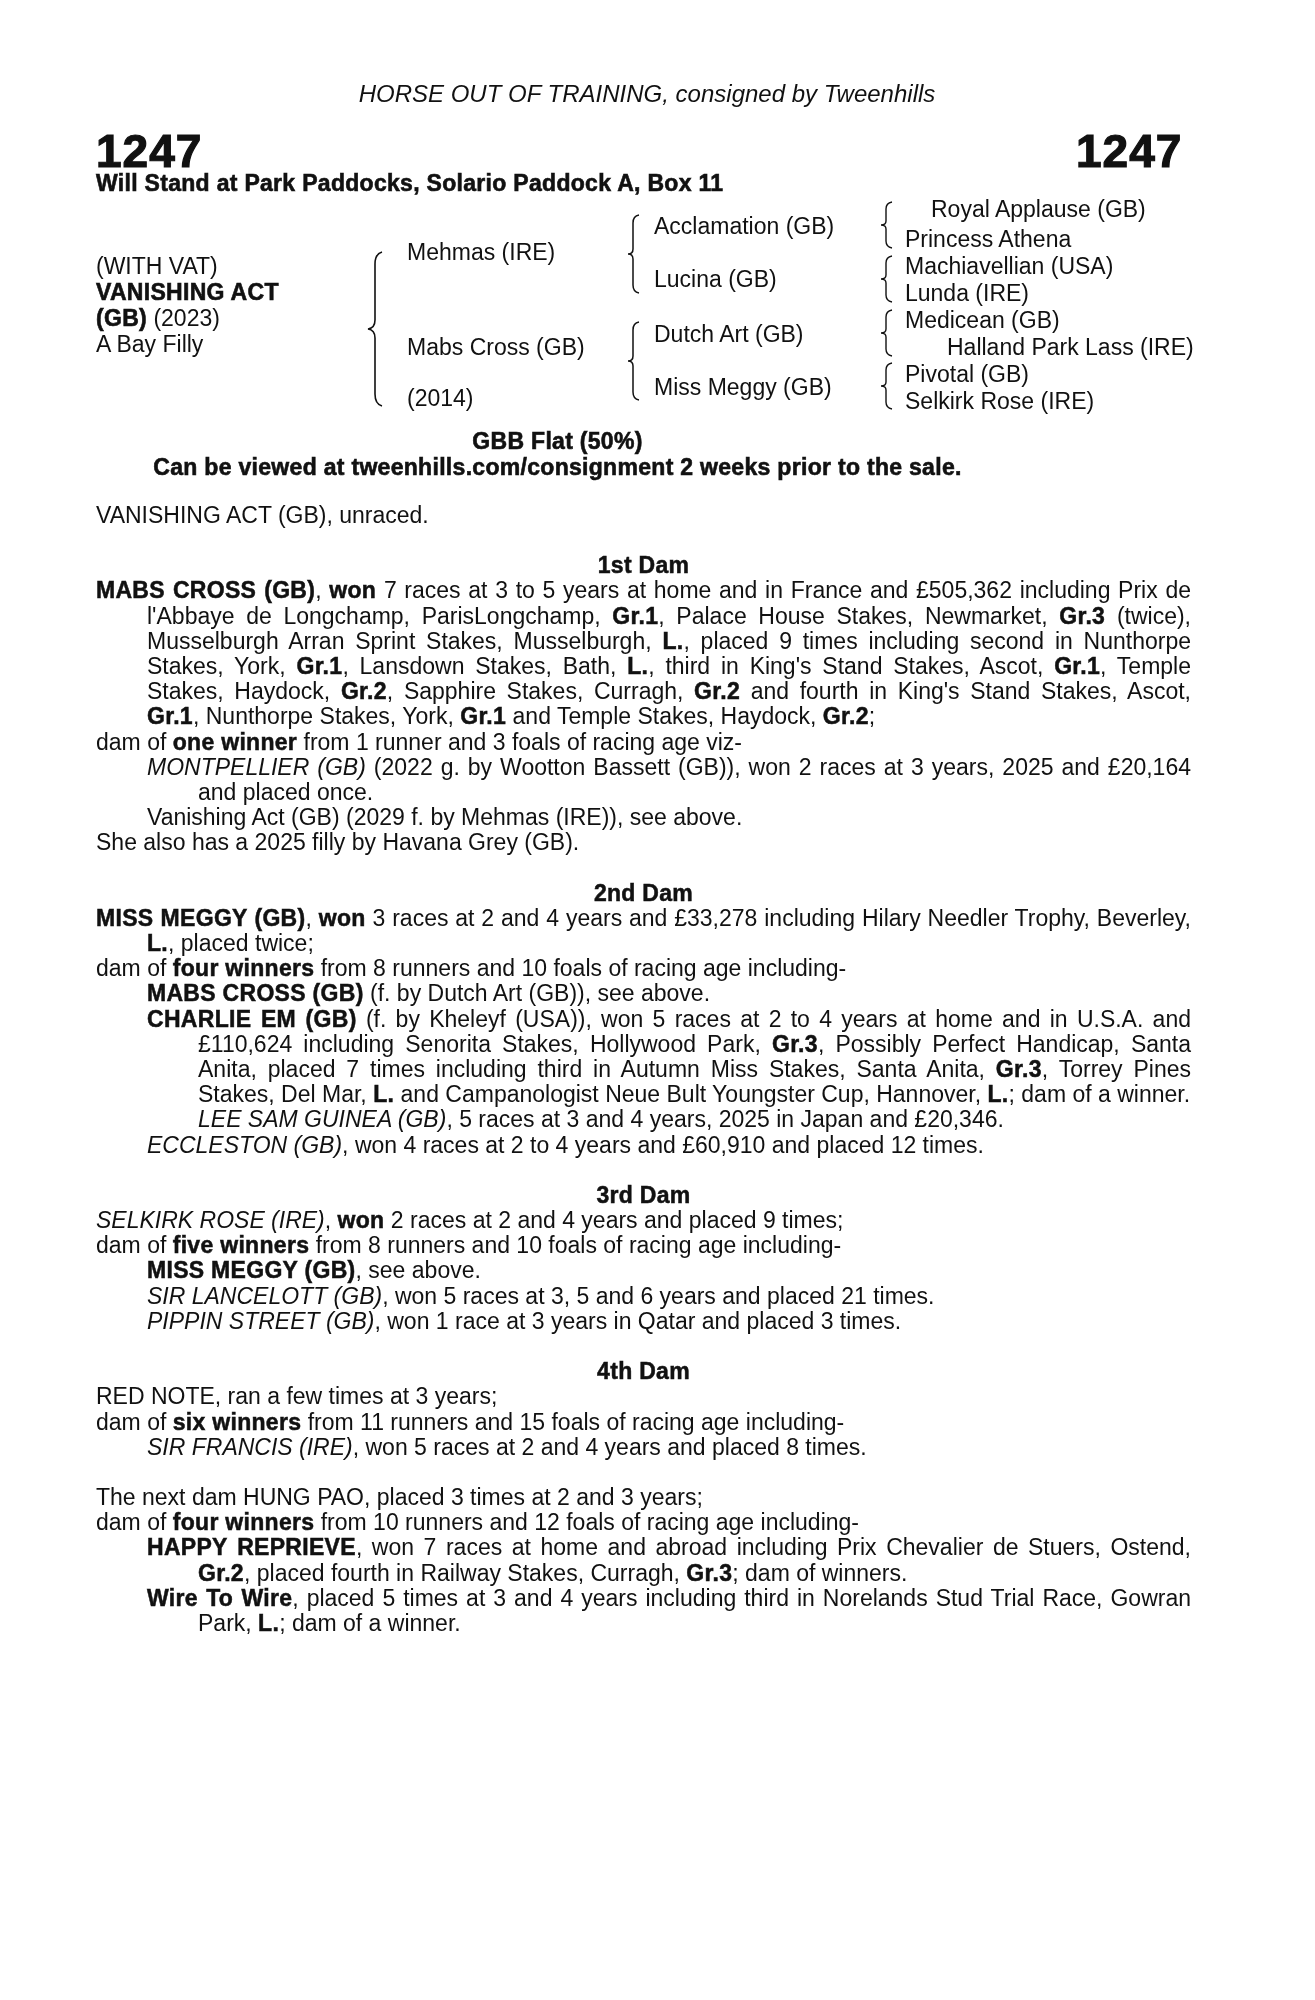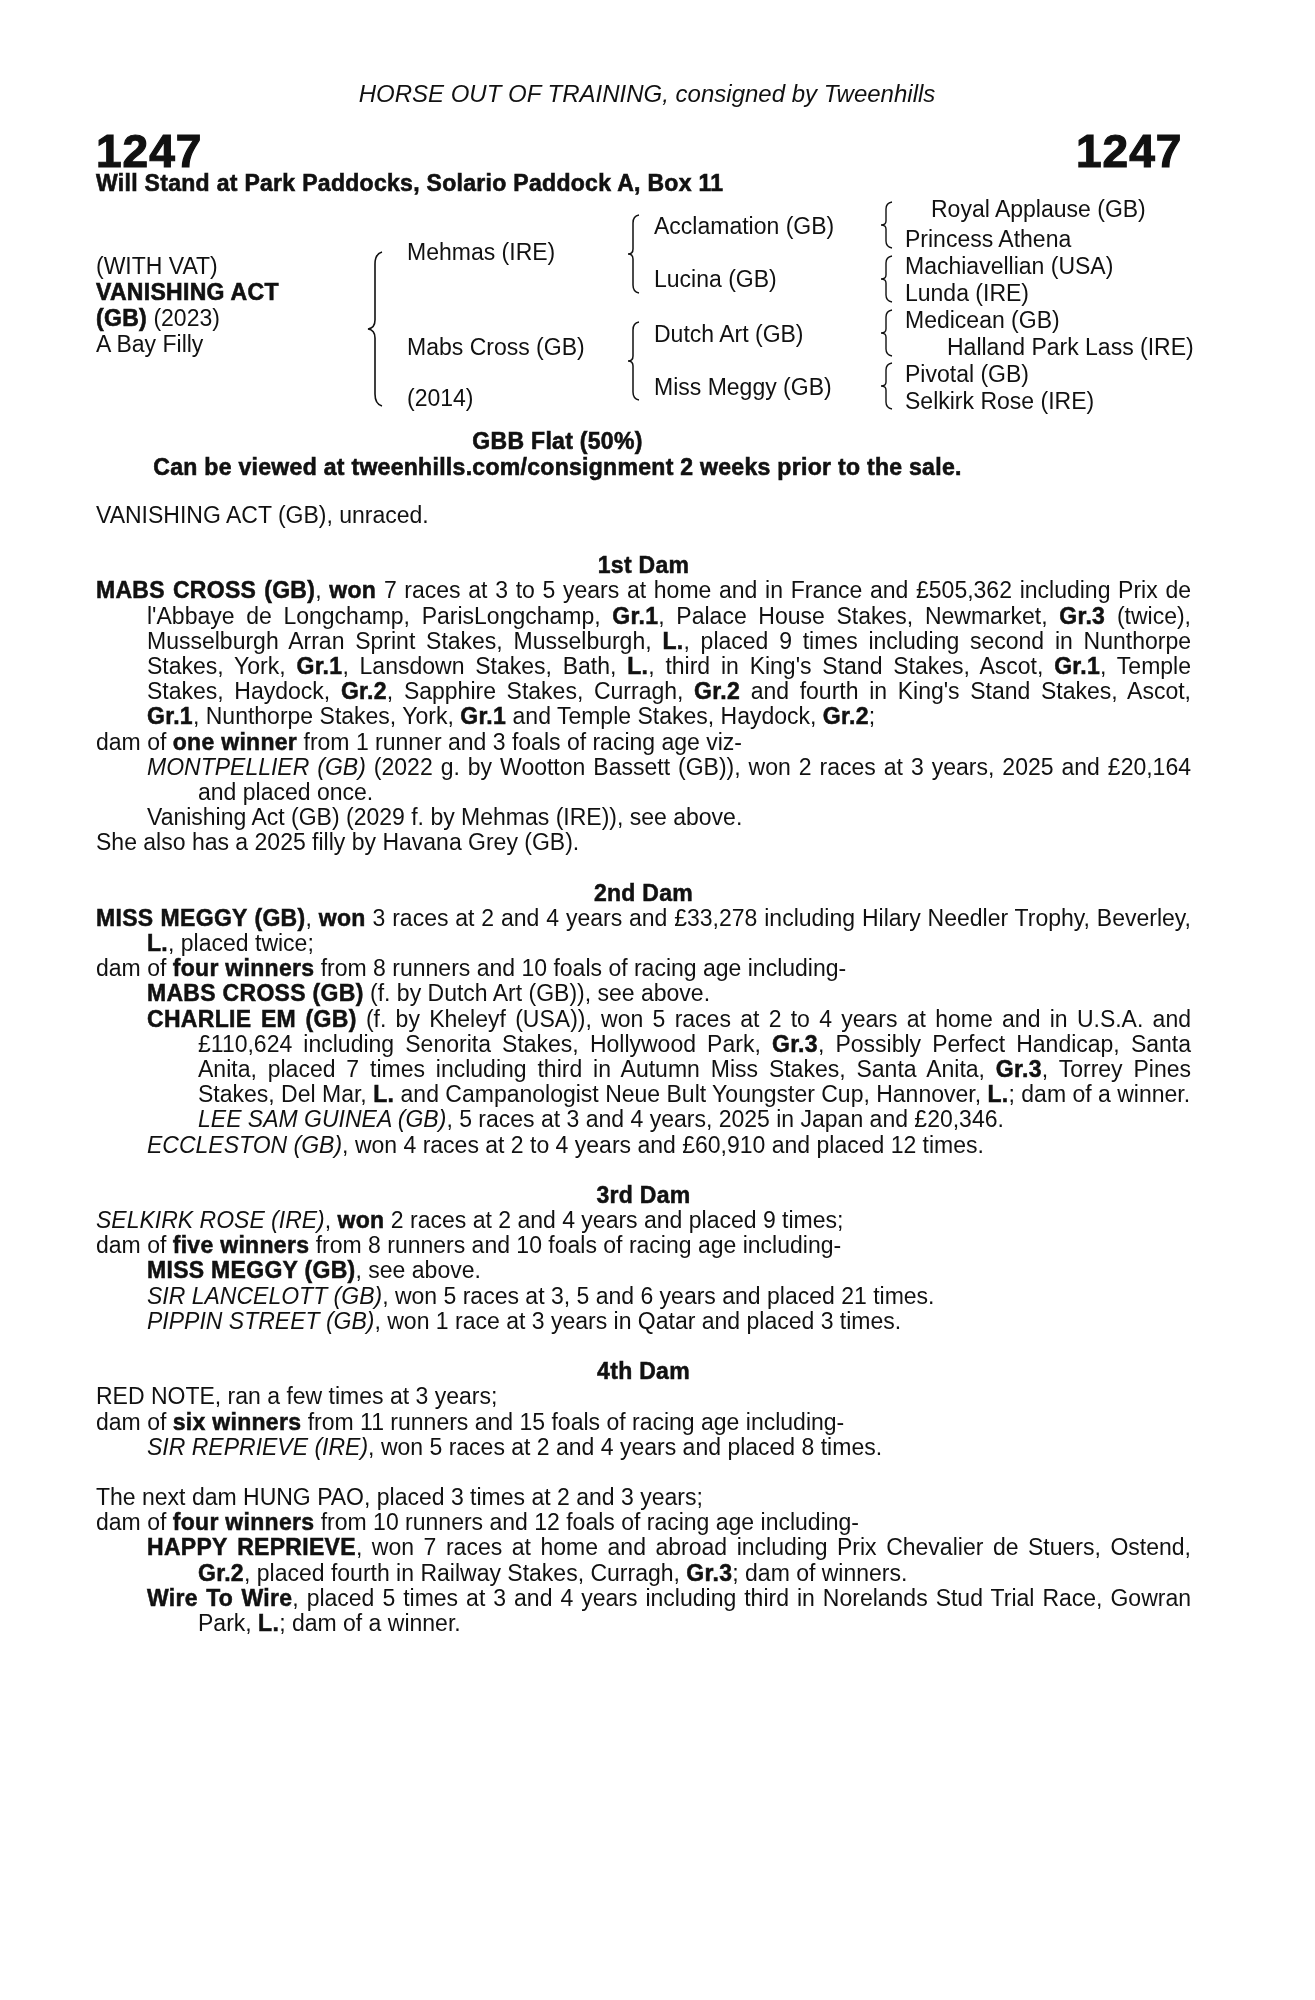--- a/index.html
+++ b/index.html
@@ -138,21 +138,21 @@
     <p class="plain1"><span class="b">MISS MEGGY (GB)</span><span>, see above.</span></p>
     <p class="plain1"><span class="it">SIR LANCELOTT (GB)</span><span>, won 5 races at 3, 5 and 6 years and placed 21 times.</span></p>
     <p class="plain1"><span class="it">PIPPIN STREET (GB)</span><span>, won 1 race at 3 years in Qatar and placed 3 times.</span></p>
   </section>
   <div class="gap"></div>
 
   <section>
     <p class="line b">4th Dam</p>
     <p class="line">RED NOTE, ran a few times at 3 years;</p>
     <p class="line"><span>dam of </span><span class="b">six winners</span><span> from 11 runners and 15 foals of racing age including-</span></p>
-    <p class="plain1"><span class="it">SIR REPRIEVE (IRE)</span><span>, won 5 races at 2 and 4 years and placed 8 times.</span></p>
+    <p class="plain1"><span class="it">SIR FRANCIS (IRE)</span><span>, won 5 races at 2 and 4 years and placed 8 times.</span></p>
   </section>
   <div class="gap"></div>
 
   <section>
     <p class="line">The next dam HUNG PAO, placed 3 times at 2 and 3 years;</p>
     <p class="line"><span>dam of </span><span class="b">four winners</span><span> from 10 runners and 12 foals of racing age including-</span></p>
     <p class="hang2"><span class="b">HAPPY REPRIEVE</span><span>, won 7 races at home and abroad including Prix Chevalier de Stuers, Ostend, </span><span class="b">Gr.2</span><span>, placed fourth in Railway Stakes, Curragh, </span><span class="b">Gr.3</span><span>; dam of winners.</span></p>
     <p class="hang2"><span class="b">Wire To Wire</span><span>, placed 5 times at 3 and 4 years including third in Norelands Stud Trial Race, Gowran Park, </span><span class="b">L.</span><span>; dam of a winner.</span></p>
   </section>
 </div>

